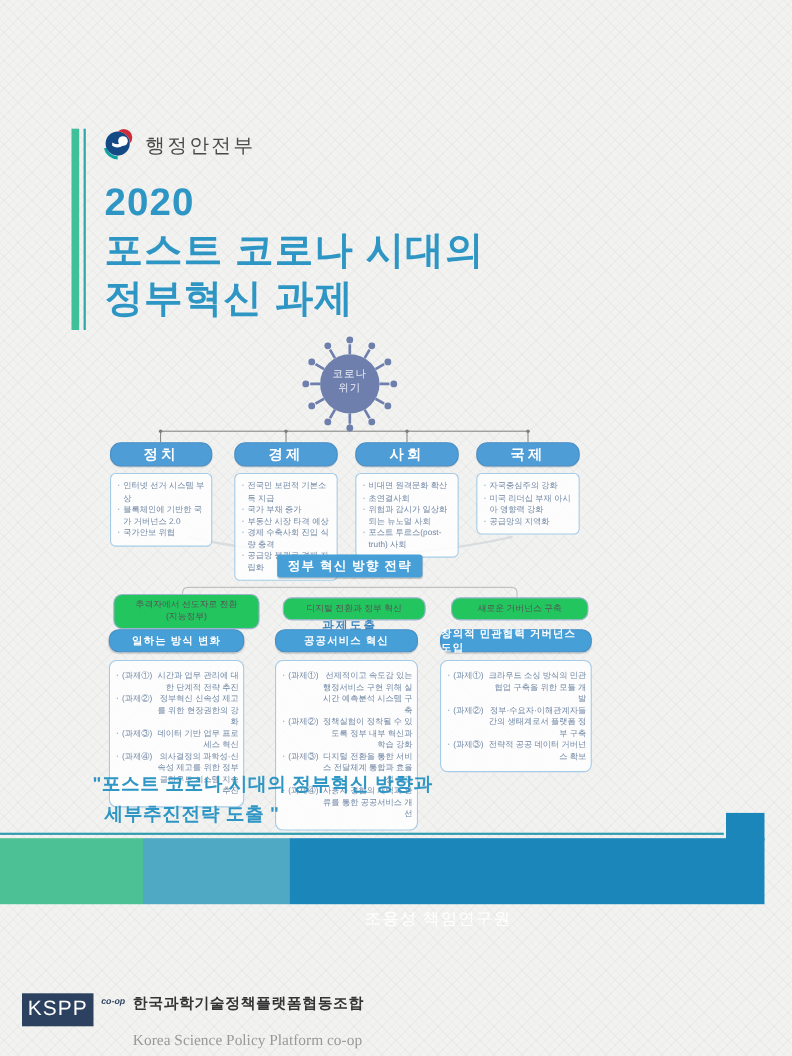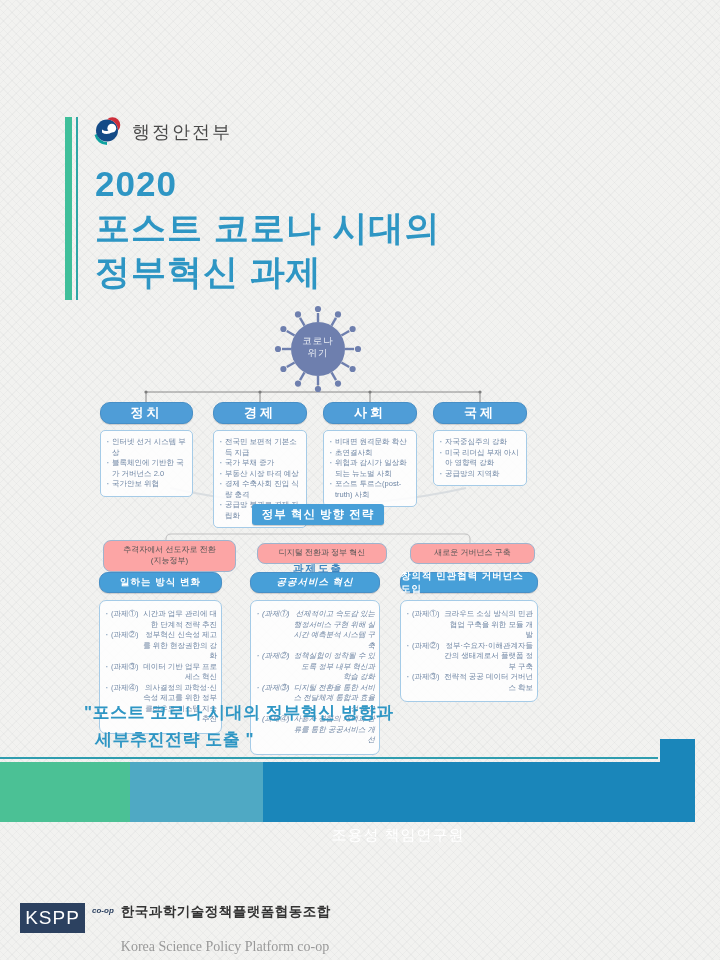--- a/index.html
+++ b/index.html
@@ -24,21 +24,21 @@
   .pill{background:#4f9dd7;border:1px solid #478fc7;border-radius:10px;color:#fff;font-weight:bold;
         display:flex;align-items:center;justify-content:center;box-shadow:0 1px 1px rgba(0,0,0,.15);}
   .cat-pill{height:20px;font-size:13px;letter-spacing:3px;}
   .cat-box{margin-top:6px;background:rgba(255,255,255,.85);border:1px solid #a5cbe7;border-radius:5px;
            padding:6px 4px 6px 3px;font-size:7.5px;color:#6f86a4;line-height:1.4;}
   .bi{display:flex;}
   .bi::before{content:"·";width:8px;flex:none;text-align:center;font-weight:bold;color:#8aa3bd;}
   .strat-header{position:absolute;left:252px;top:504px;width:132px;height:21px;background:#479fd8;
                 border-radius:3px;color:#fff;font-weight:bold;font-size:11.5px;letter-spacing:1px;
                 display:flex;align-items:center;justify-content:center;box-shadow:0 1px 1px rgba(0,0,0,.2);}
-  .strat-box{position:absolute;top:540px;background:#fca5a5;border:1px solid #9eb4ce;border-radius:8px;
+  .strat-box{position:absolute;top:540px;background:#22c55e;border:1px solid #9eb4ce;border-radius:8px;
              padding:4px 2px;font-size:8px;color:#555;line-height:1.35;text-align:center;}
   .arrow-label{position:absolute;left:263px;top:562px;width:110px;text-align:center;color:#3c86c0;
                font-weight:bold;font-size:10.5px;letter-spacing:2px;}
   .task-pill{height:19px;font-size:9.5px;letter-spacing:1px;border-radius:9px;background:#479fd8;}
   .task-box{margin-top:7px;background:rgba(255,255,255,.85);border:1px solid #a5cbe7;border-radius:7px;
             padding:8px 4px 8px 3px;font-size:7.5px;color:#6f86a4;line-height:1.4;text-align:right;}
   .ti{display:flex;}
   .ti::before{content:"·";width:8px;flex:none;text-align:center;font-weight:bold;color:#8aa3bd;}
   .ti .tag{flex:none;margin-right:3px;}
   .ti .txt{flex:1;}
@@ -259,21 +259,21 @@
       <div class="ti">
           <span class="tag">(과제③)</span>
           <span class="txt">데이터 기반 업무 프로세스 혁신</span>
         </div>
       <div class="ti">
           <span class="tag">(과제④)</span>
           <span class="txt">의사결정의 과학성·신속성 제고를 위한 정부 클라우드 시스템 지속 추진</span>
         </div>
     </div>
   </div>
-  <div class="abs" style="left:250px;top:572px;width:130px;font-style:italic;">
+  <div class="abs" style="left:250px;top:572px;width:130px;">
     <div class="pill task-pill">
         <span>공공서비스 혁신</span>
       </div>
     <div class="task-box">
       <div class="ti">
           <span class="tag">(과제①)</span>
           <span class="txt">선제적이고 속도감 있는 행정서비스 구현 위해 실시간 예측분석 시스템 구축</span>
         </div>
       <div class="ti">
           <span class="tag">(과제②)</span>

